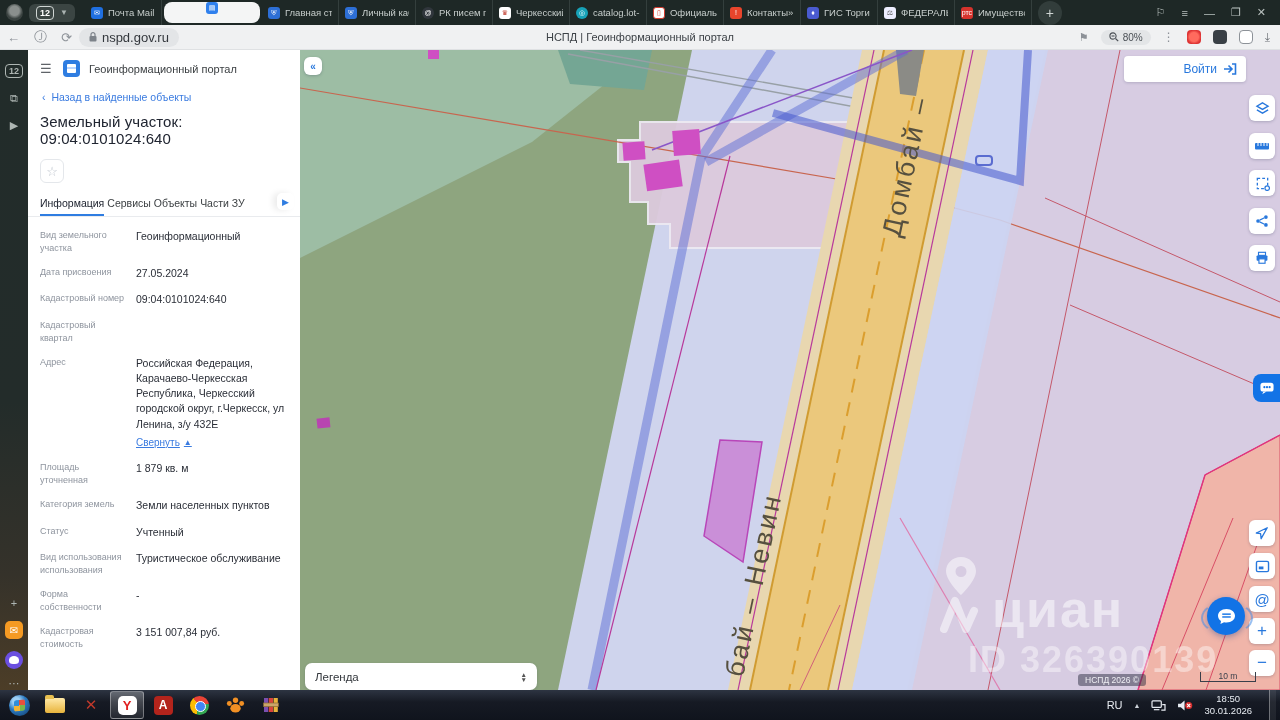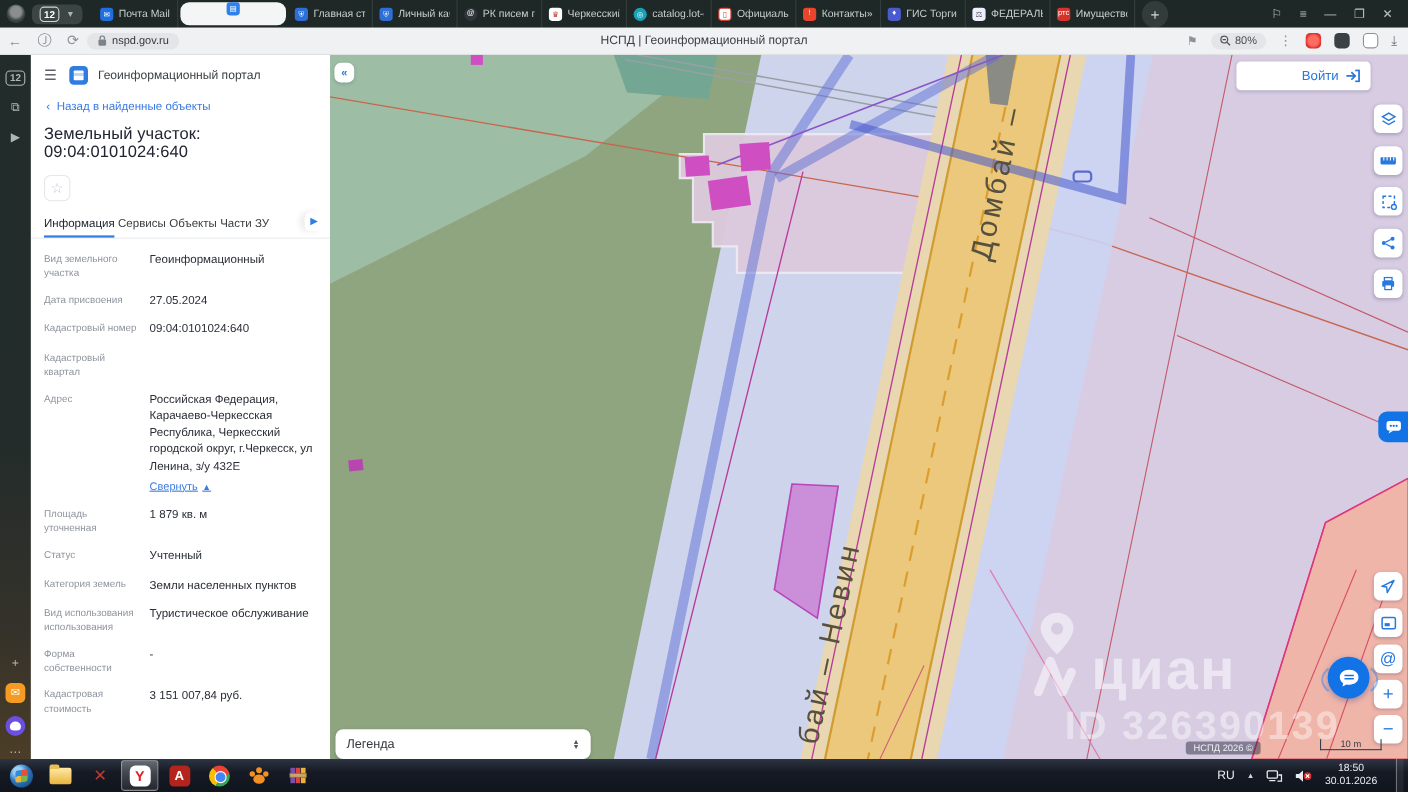--- a/index.html
+++ b/index.html
@@ -22,21 +22,21 @@
   .f4{background:#30363c; border-radius:50%;} .f5{background:#fff; color:#c0392b;} .f6{background:#17a2b8; border-radius:50%;}
   .f7{background:#fff; color:#d43c2f; border:1px solid #d43c2f;} .f8{background:#e8452c;} .f9{background:#4a5bd0;}
   .f10{background:#eef; color:#555;} .f11{background:#d6332c;}
   .newtab { color:#cfd5d3; font-size:14px; width:24px; height:24px; border-radius:50%; background:#323d3b; display:flex; align-items:center; justify-content:center; margin-left:6px; }
   .tb-right { display:flex; align-items:center; gap:16px; padding:0 14px 0 30px; color:#b9c1bf; font-size:11px; }
   .tb-right span { cursor:default; }
 
   
   #addrbar { position:absolute; left:0; top:25px; width:1280px; height:25px; background:#f0f1f2; display:flex; align-items:center; border-bottom:1px solid #dfe1e3; }
   .abtn { color:#8d9298; font-size:13px; margin:0 7px; }
-  .urlpill { display:flex; align-items:center; gap:5px; background:#e3e5e7; border-radius:10px; padding:2px 10px; font-size:10px; color:#33373c; }
+  .urlpill { display:flex; align-items:center; gap:5px; background:#e3e5e7; border-radius:10px; padding:2px 10px; font-size:13px; color:#33373c; }
   #pagetitle { position:absolute; left:50%; transform:translateX(-50%); font-size:11px; color:#3c4146; }
   .addr-right { position:absolute; right:10px; display:flex; align-items:center; gap:12px; }
   .zoombadge { display:flex; align-items:center; gap:4px; background:#e3e5e7; border-radius:9px; padding:2px 8px; font-size:10px; color:#4a4f55; }
   .ext { width:14px; height:14px; border-radius:4px; }
 
   
   #strip { position:absolute; left:0; top:50px; width:28px; height:640px;
     background:linear-gradient(180deg,#222c2a 0%,#232c2a 55%,#35322a 82%,#4c3d27 100%); display:flex; flex-direction:column; align-items:center; }
   .strip-ic { margin-top:14px; color:#aeb6b3; font-size:11px; }
   .badge12 { border:1.4px solid #aeb6b3; border-radius:4px; font-size:9px; font-weight:bold; padding:0 3px; line-height:12px; }
@@ -263,26 +263,26 @@
               <span>Свернуть</span>
               <span class="caret">▲</span>
             </span>
         </span>
       </div>
       <div class="frow">
           <span class="flabel">Площадь уточненная</span>
           <span class="fvalue">1 879 кв. м</span>
         </div>
       <div class="frow">
+          <span class="flabel">Категория земель</span>
+          <span class="fvalue">Земли населенных пунктов</span>
+        </div>
+      <div class="frow">
           <span class="flabel">Статус</span>
           <span class="fvalue">Учтенный</span>
-        </div>
-      <div class="frow">
-          <span class="flabel">Категория земель</span>
-          <span class="fvalue">Земли населенных пунктов</span>
         </div>
       <div class="frow">
           <span class="flabel">Вид использования использования</span>
           <span class="fvalue">Туристическое обслуживание</span>
         </div>
       <div class="frow">
           <span class="flabel">Форма собственности</span>
           <span class="fvalue">-</span>
         </div>
       <div class="frow">

